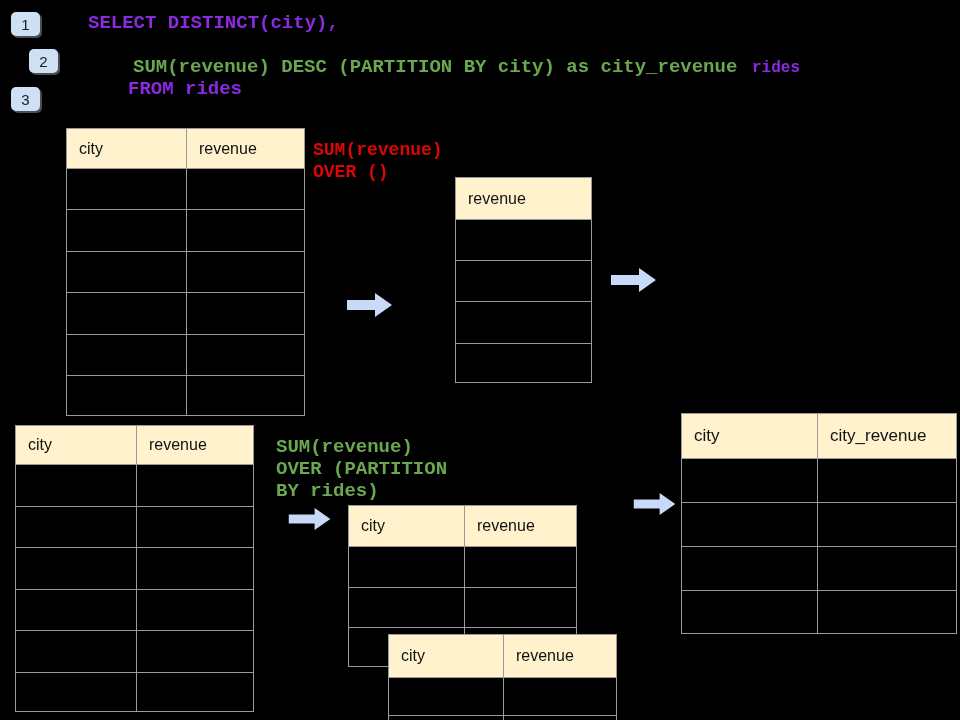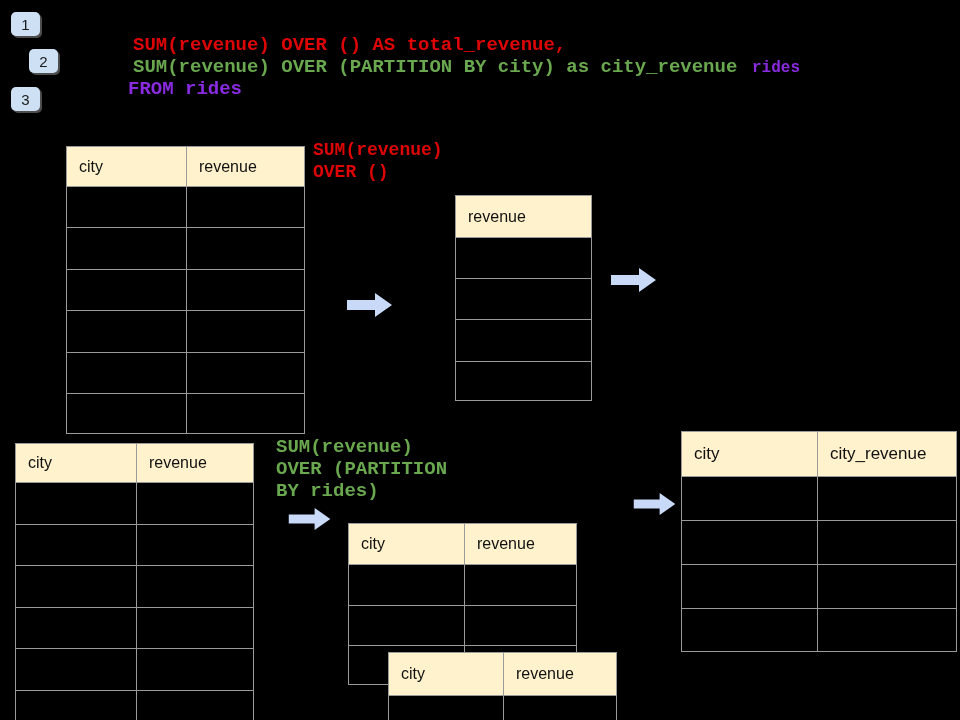--- a/index.html
+++ b/index.html
@@ -14,21 +14,21 @@
   .c-green{color:var(--green);}
   .note-line{font-size:16px;line-height:20px;}
   .ann-red{font-size:18px;line-height:22px;color:var(--red);}
   .ann-green{font-size:19px;line-height:22px;color:var(--green);}
   
   .badge{position:absolute;width:29px;height:24px;background:var(--badge);
          border-radius:5px;box-shadow:2px 2px 0 #4d4d4d;
          display:flex;align-items:center;justify-content:center;
          font-size:15px;color:#1a1a1a;}
   
-  .tbl{position:absolute;background:#000;border:1px solid var(--border);box-sizing:border-box;margin-top:18px;}
+  .tbl{position:absolute;background:#000;border:1px solid var(--border);box-sizing:border-box;}
   .thead{display:flex;background:var(--yellow);}
   .th{box-sizing:border-box;display:flex;align-items:center;padding-left:12px;
       font-size:16px;color:#111;}
   .th + .th{border-left:1px solid var(--border);}
   .trow{display:flex;border-top:1px solid var(--border);box-sizing:border-box;}
   .td{box-sizing:border-box;height:100%;}
   .td + .td{border-left:1px solid var(--border);}
   .tbl-result .th{font-size:17px;}
   
   .arrow{position:absolute;}
@@ -41,22 +41,22 @@
   <div class="badge" style="left:11px;top:12px;">
       <span>1</span>
     </div>
   <div class="badge" style="left:29px;top:49px;">
       <span>2</span>
     </div>
   <div class="badge" style="left:11px;top:87px;">
       <span>3</span>
     </div>
 
-  <div class="mono code-line c-red" style="left:133px;top:34px;">SUM(revenue) OVER () AS total_revenue,</div>
-  <div class="mono code-line c-green" style="left:133px;top:56px;">SUM(revenue) OVER (PARTITION BY city) as city_revenue</div>
+  <div class="mono code-line c-purple" style="left:88px;top:12px;">SELECT DISTINCT(city),</div>
+  <div class="mono code-line c-green" style="left:133px;top:56px;">SUM(revenue) DESC (PARTITION BY city) as city_revenue</div>
   <div class="mono code-line c-purple" style="left:128px;top:78px;">FROM rides</div>
 
   <div class="mono note-line c-purple" style="left:752px;top:58px;">rides</div>
 
   <div class="mono ann-red" style="left:313px;top:139px;">SUM(revenue)</div>
   <div class="mono ann-red" style="left:313px;top:161px;">OVER ()</div>
 
   <div class="mono ann-green" style="left:276px;top:436px;">SUM(revenue)</div>
   <div class="mono ann-green" style="left:276px;top:458px;">OVER (PARTITION</div>
   <div class="mono ann-green" style="left:276px;top:480px;">BY rides)</div>

